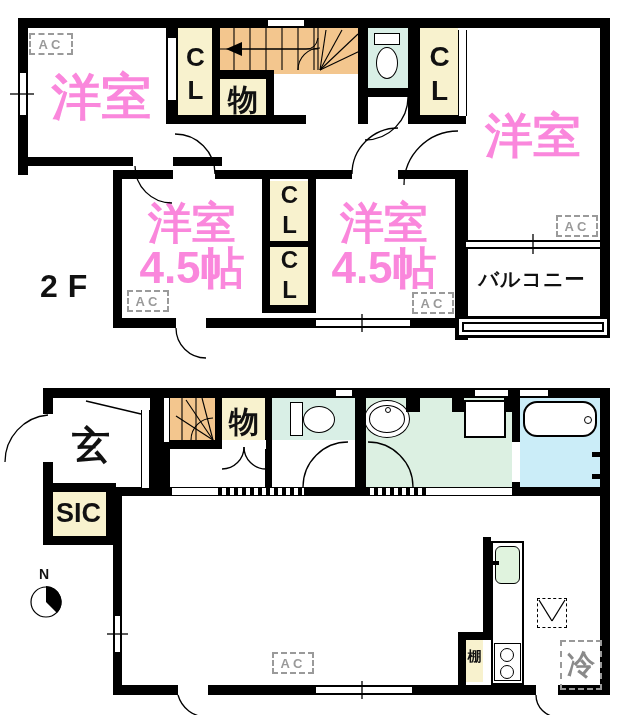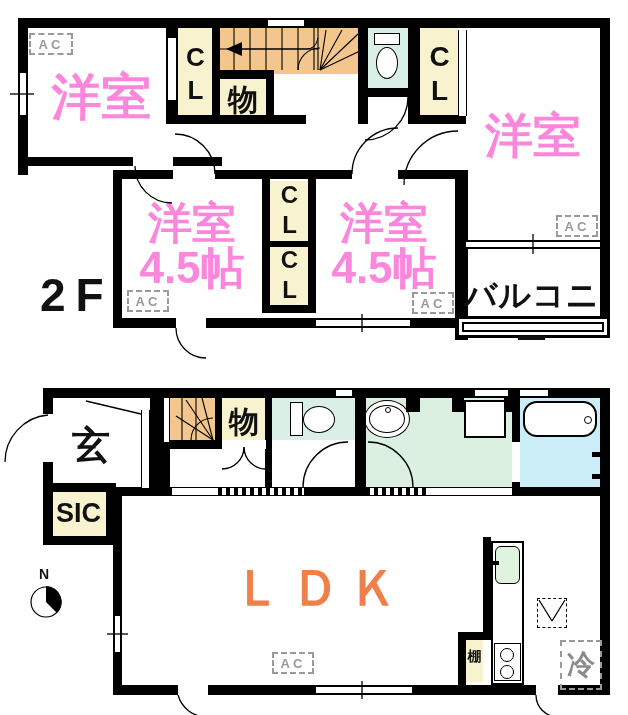--- a/index.html
+++ b/index.html
@@ -165,37 +165,36 @@
     <span>洋室</span>
   </div>
   <div class="pinktxt" style="left:122px;top:182px;width:140px;height:128px;font-size:44px;">
     <span>洋室</span>
     <span>4.5帖</span>
   </div>
   <div class="pinktxt" style="left:313px;top:182px;width:142px;height:128px;font-size:44px;">
     <span>洋室</span>
     <span>4.5帖</span>
   </div>
-  <div class="lbl" style="left:462px;top:274px;width:140px;text-align:center;font-size:32px;letter-spacing:1px;">バルコニー</div>
+  <div class="lbl" style="left:462px;top:266px;width:140px;text-align:center;font-size:20px;letter-spacing:1px;">バルコニー</div>
 
   <div class="clbox" style="left:178px;top:32px;width:34px;height:86px;font-size:26px;">CL</div>
   <div class="clbox" style="left:420px;top:32px;width:38px;height:86px;font-size:28px;">CL</div>
   <div class="clbox" style="left:270px;top:181px;width:38px;height:60px;font-size:24px;">CL</div>
   <div class="clbox" style="left:270px;top:247px;width:38px;height:58px;font-size:24px;">CL</div>
 
   <div class="lbl" style="left:222px;top:80px;width:42px;text-align:center;font-size:30px;">物</div>
-  <div class="lbl" style="left:40px;top:268px;font-size:46px;letter-spacing:10px;">2F</div>
+  <div class="lbl" style="left:40px;top:268px;font-size:32px;letter-spacing:10px;">2F</div>
 
   <div class="lbl" style="left:72px;top:420px;font-size:38px;">玄</div>
   <div class="lbl" style="left:51px;top:498px;width:55px;text-align:center;font-size:27px;">SIC</div>
   <div class="lbl" style="left:224px;top:402px;width:40px;text-align:center;font-size:30px;">物</div>
   <div class="lbl" style="left:466px;top:648px;width:17px;text-align:center;font-size:14px;">棚</div>
 
   <div class="orangetxt" style="left:205px;top:532px;width:230px;height:112px;font-size:50px;">
-    <span>ＬＤＫ</span>
   </div>
   <div class="lbl" style="left:39px;top:566px;font-size:14px;">N</div>
 
   <div class="ac" style="left:29px;top:33px;width:44px;height:22px;">AC</div>
   <div class="ac" style="left:127px;top:290px;width:42px;height:22px;">AC</div>
   <div class="ac" style="left:412px;top:292px;width:42px;height:22px;">AC</div>
   <div class="ac" style="left:556px;top:215px;width:42px;height:22px;">AC</div>
   <div class="ac" style="left:272px;top:652px;width:42px;height:22px;">AC</div>
 
   <svg class="overlay" width="628" height="715" viewBox="0 0 628 715" fill="none" stroke="#000" stroke-width="1.3">

